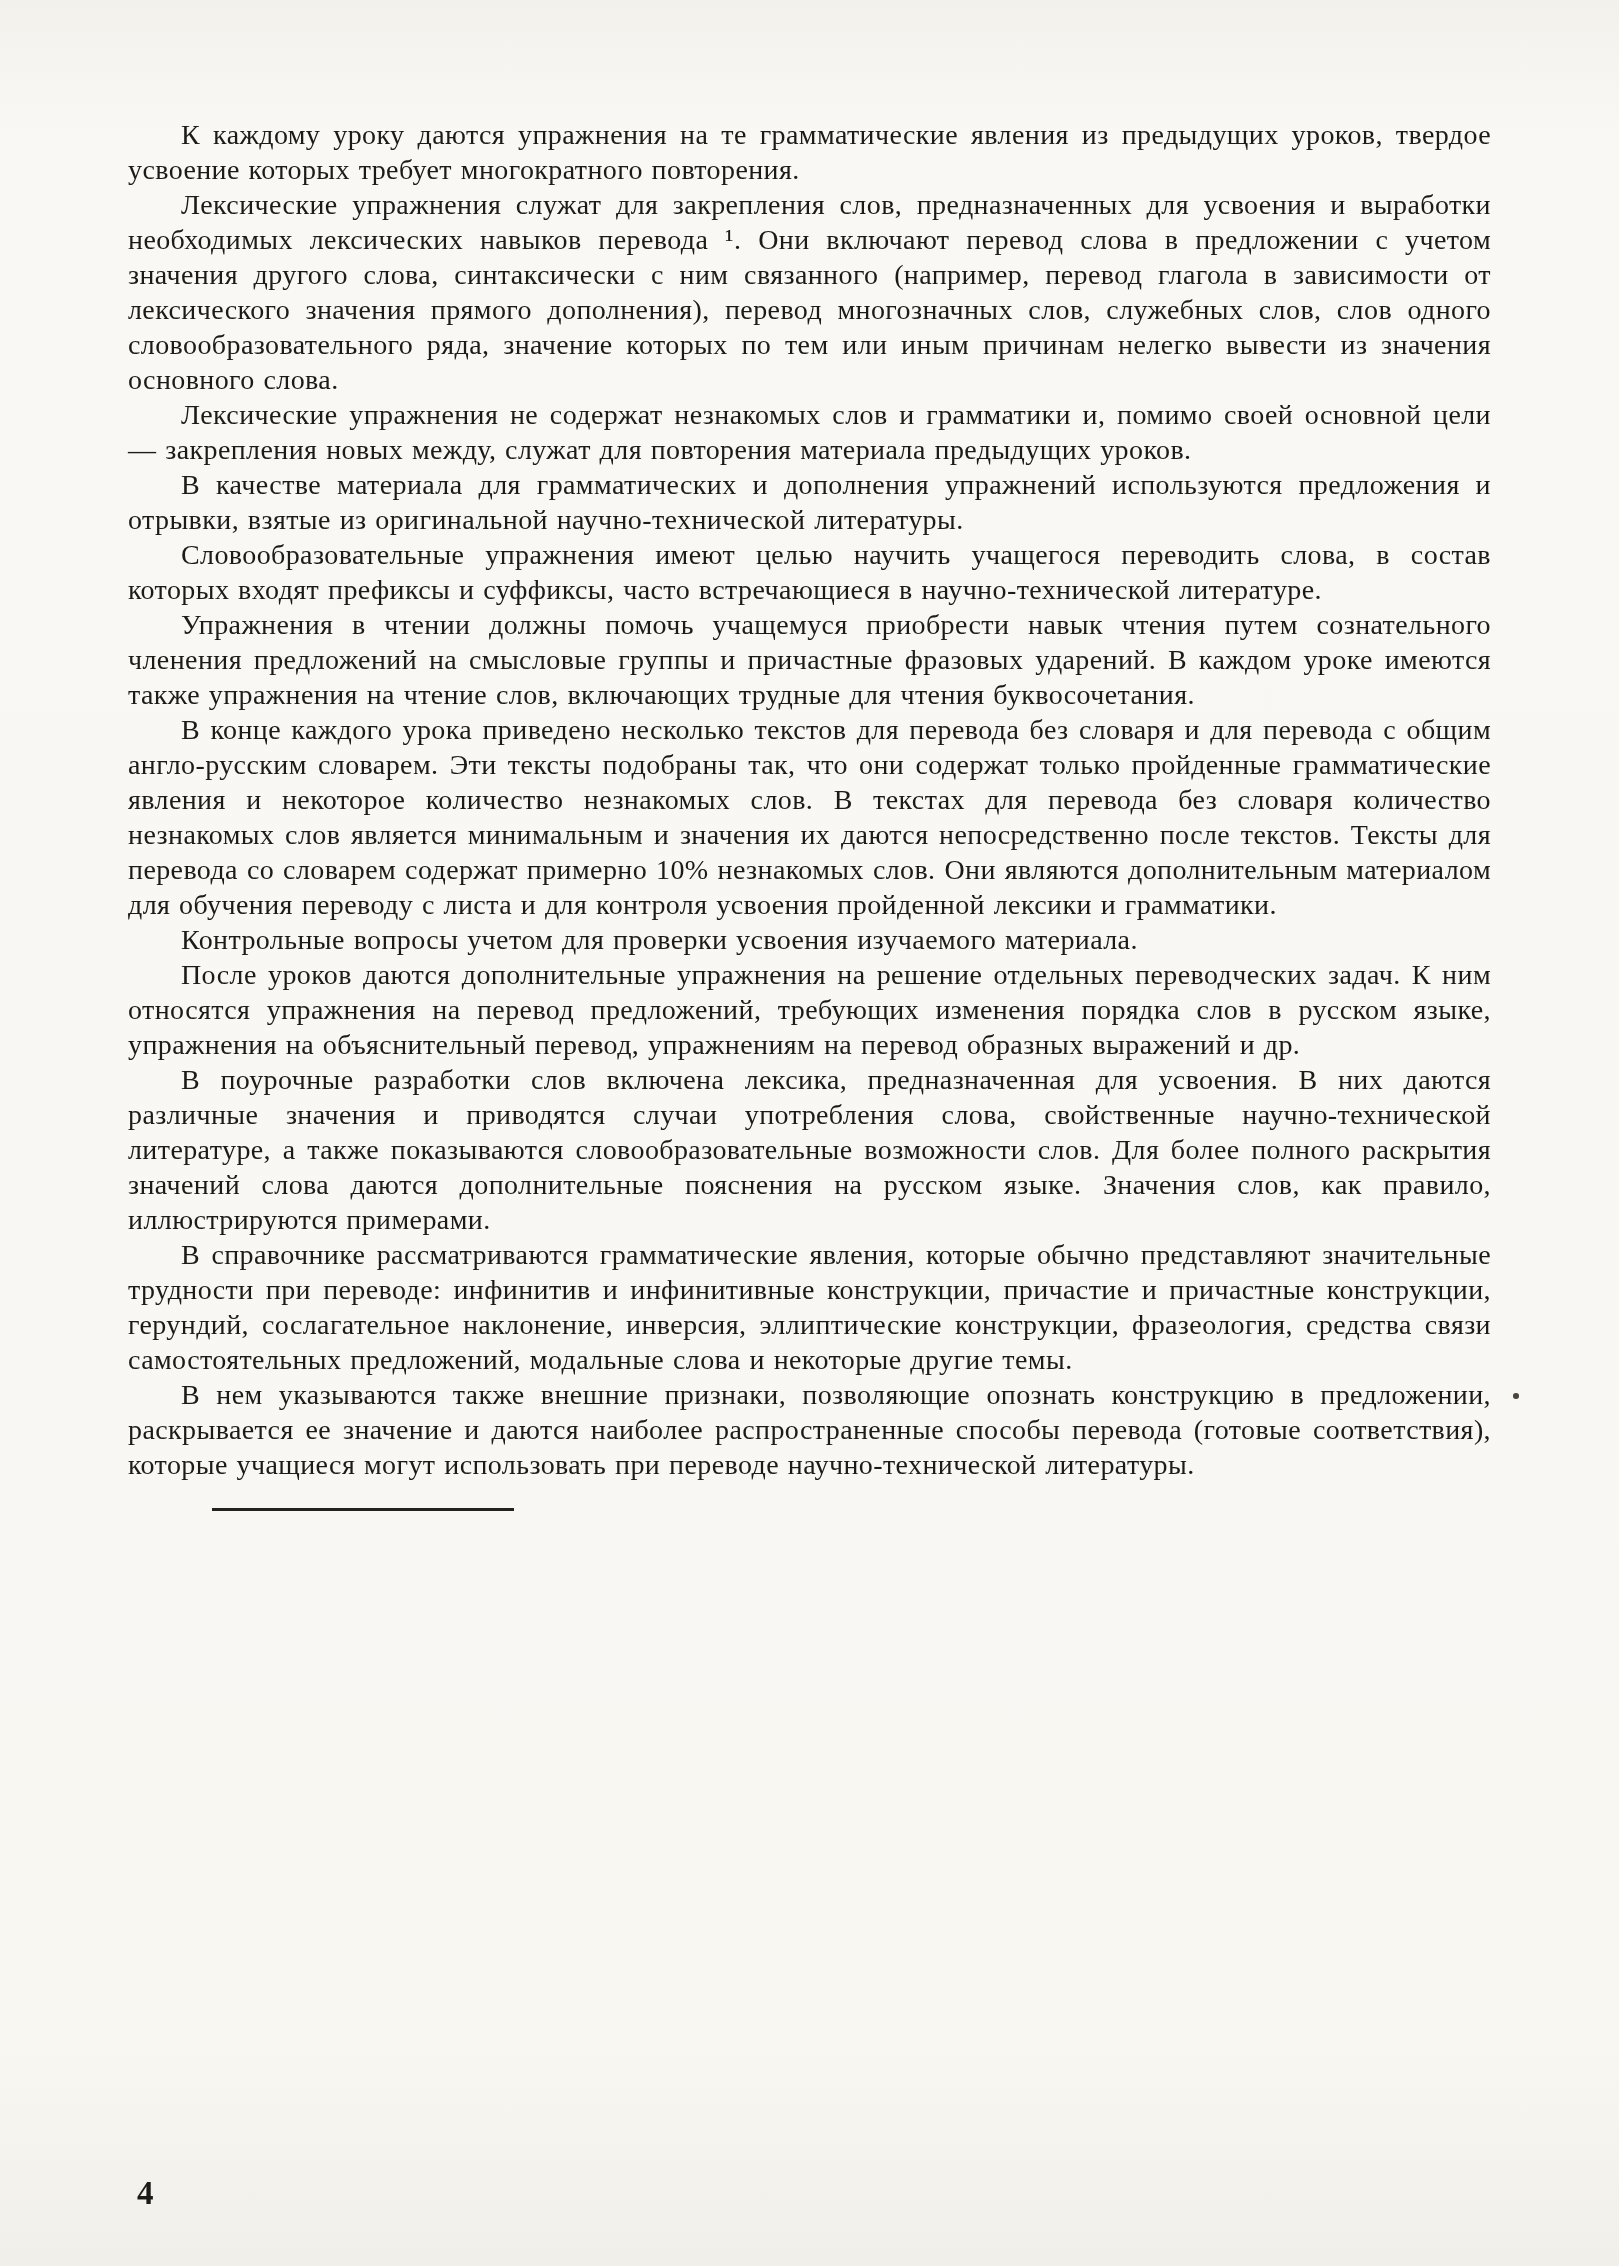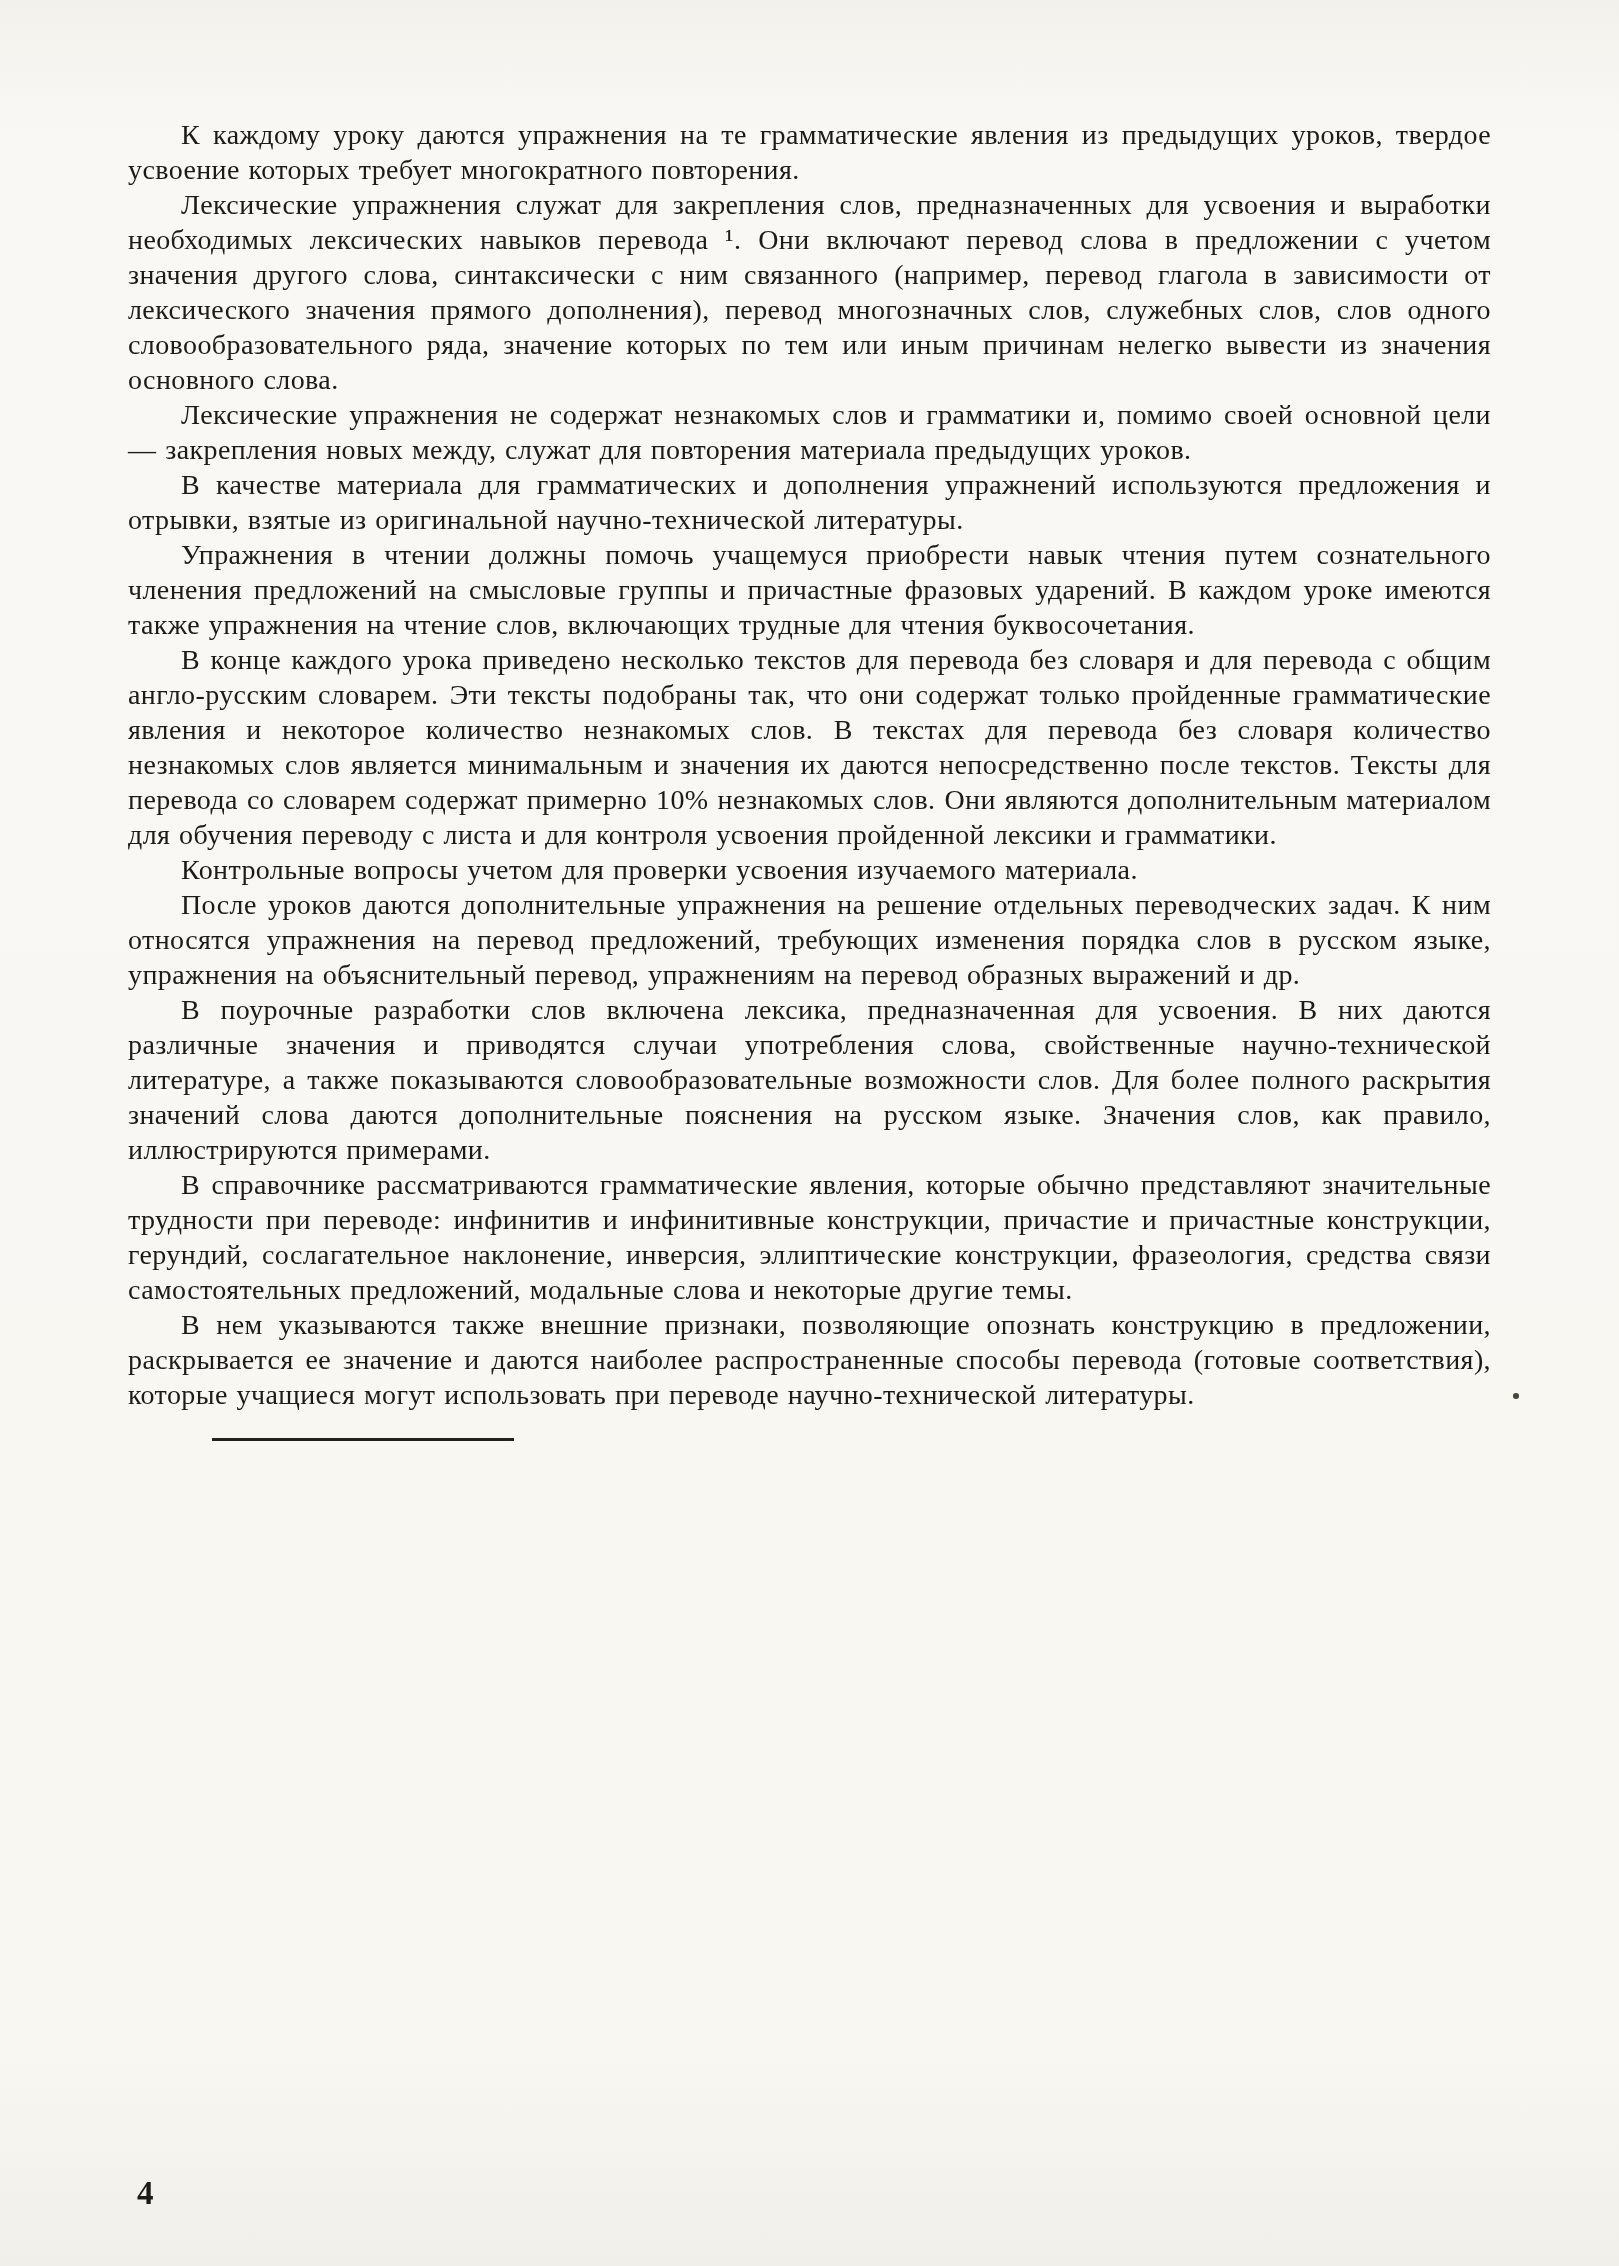--- a/index.html
+++ b/index.html
@@ -63,20 +63,21 @@
 </style>
 </head>
 <body>
 
 <div class="page">
   <div class="text-block">
     <p>К каждому уроку даются упражнения на те грамматические явления из предыдущих уроков, твердое усвоение которых требует многократного повторения.</p>
     <p>Лексические упражнения служат для закрепления слов, предназначенных для усвоения и выработки необходимых лексических навыков перевода ¹. Они включают перевод слова в предложении с учетом значения другого слова, синтаксически с ним связанного (например, перевод глагола в зависимости от лексического значения прямого дополнения), перевод многозначных слов, служебных слов, слов одного словообразовательного ряда, значение которых по тем или иным причинам нелегко вывести из значения основного слова.</p>
     <p>Лексические упражнения не содержат незнакомых слов и грамматики и, помимо своей основной цели — закрепления новых между, служат для повторения материала предыдущих уроков.</p>
     <p>В качестве материала для грамматических и дополнения упражнений используются предложения и отрывки, взятые из оригинальной научно-технической литературы.</p>
+    <p>Словообразовательные упражнения имеют целью научить учащегося переводить слова, в состав которых входят префиксы и суффиксы, часто встречающиеся в научно-технической литературе.</p>
     <p>Упражнения в чтении должны помочь учащемуся приобрести навык чтения путем сознательного членения предложений на смысловые группы и причастные фразовых ударений. В каждом уроке имеются также упражнения на чтение слов, включающих трудные для чтения буквосочетания.</p>
     <p>В конце каждого урока приведено несколько текстов для перевода без словаря и для перевода с общим англо-русским словарем. Эти тексты подобраны так, что они содержат только пройденные грамматические явления и некоторое количество незнакомых слов. В текстах для перевода без словаря количество незнакомых слов является минимальным и значения их даются непосредственно после текстов. Тексты для перевода со словарем содержат примерно 10% незнакомых слов. Они являются дополнительным материалом для обучения переводу с листа и для контроля усвоения пройденной лексики и грамматики.</p>
     <p>Контрольные вопросы учетом для проверки усвоения изучаемого материала.</p>
     <p>После уроков даются дополнительные упражнения на решение отдельных переводческих задач. К ним относятся упражнения на перевод предложений, требующих изменения порядка слов в русском языке, упражнения на объяснительный перевод, упражнениям на перевод образных выражений и др.</p>
     <p>В поурочные разработки слов включена лексика, предназначенная для усвоения. В них даются различные значения и приводятся случаи употребления слова, свойственные научно-технической литературе, а также показываются словообразовательные возможности слов. Для более полного раскрытия значений слова даются дополнительные пояснения на русском языке. Значения слов, как правило, иллюстрируются примерами.</p>
     <p>В справочнике рассматриваются грамматические явления, которые обычно представляют значительные трудности при переводе: инфинитив и инфинитивные конструкции, причастие и причастные конструкции, герундий, сослагательное наклонение, инверсия, эллиптические конструкции, фразеология, средства связи самостоятельных предложений, модальные слова и некоторые другие темы.</p>
     <p>В нем указываются также внешние признаки, позволяющие опознать конструкцию в предложении, раскрывается ее значение и даются наиболее распространенные способы перевода (готовые соответствия), которые учащиеся могут использовать при переводе научно-технической литературы.</p>
     <div class="footnote-rule"></div>
   </div>
   <div class="page-number">4</div>

